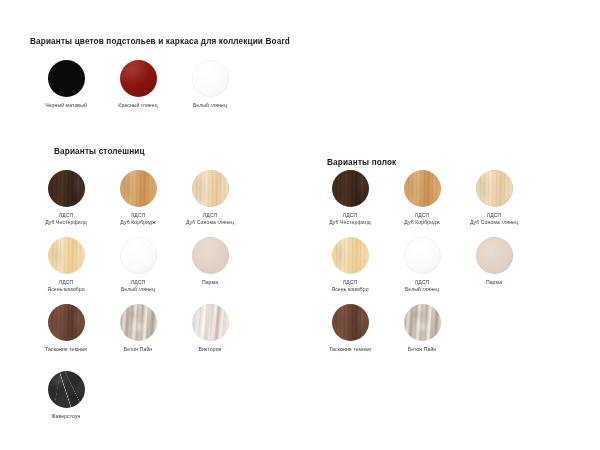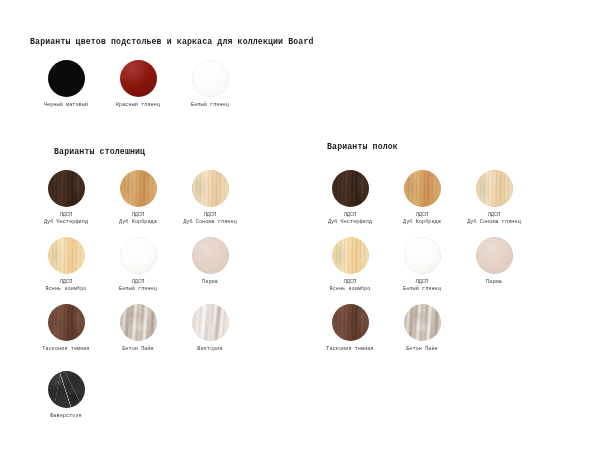--- a/index.html
+++ b/index.html
@@ -9,38 +9,38 @@
   body {
     width: 600px;
     height: 450px;
     background: #ffffff;
     font-family: "Liberation Sans", sans-serif;
     color: #231f20;
     overflow: hidden;
     position: relative;
   }
 
-  .page { position: relative; width: 600px; height: 438px; font-family: Liberation Mono, monospace; }
+  .page { position: relative; width: 600px; height: 438px; }
 
   .section-title {
     font-size: 8.2px;
     font-weight: bold;
     letter-spacing: 0.15px;
     color: #1a1a1a;
     white-space: nowrap;
   }
 
   
   #sec-base-title   { position: absolute; left: 30px; top: 37px; }
   #sec-base-row     { position: absolute; left: 30px; top: 60px; }
 
   #sec-tops-title   { position: absolute; left: 30px; top: 147px; margin-left: 24px; }
   #sec-tops-grid    { position: absolute; left: 30px; top: 170px; }
 
-  #sec-shelf-title  { position: absolute; left: 314px; top: 142px; padding-left: 13px; }
+  #sec-shelf-title  { position: absolute; left: 314px; top: 158px; padding-left: 13px; }
   #sec-shelf-grid   { position: absolute; left: 314px; top: 170px; }
 
   
   .swatch-row {
     display: flex;
     flex-direction: row;
   }
   .grid {
     display: flex;
     flex-direction: column;

